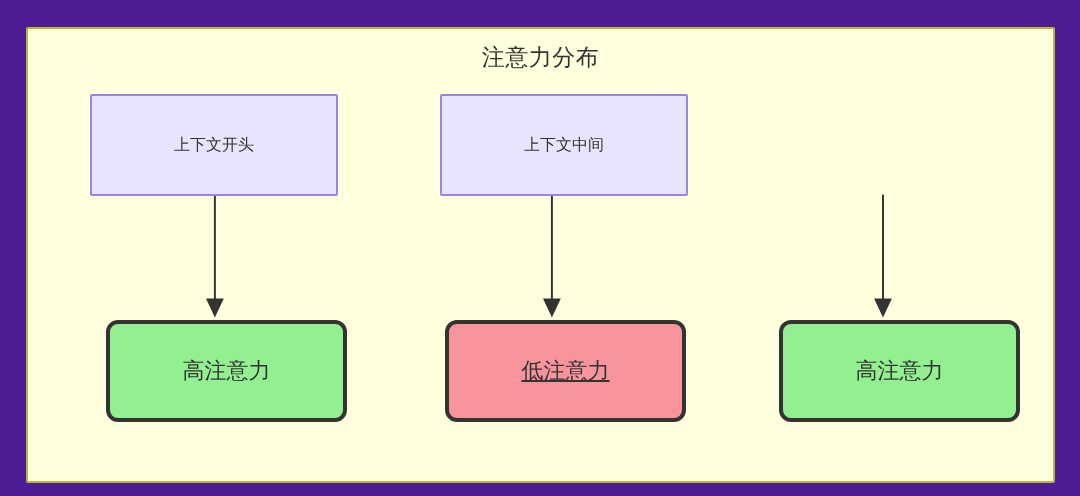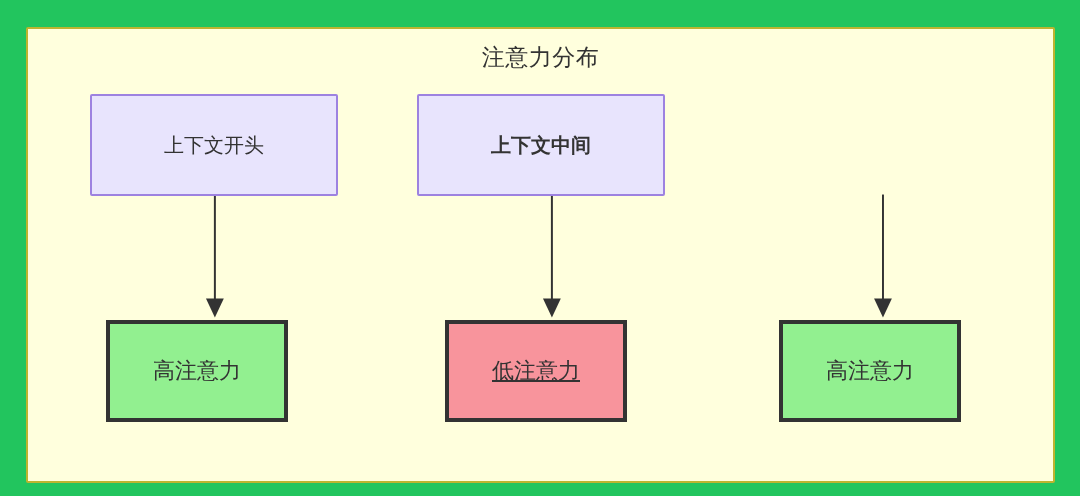--- a/index.html
+++ b/index.html
@@ -11,21 +11,21 @@
     width: 1080px;
     height: 496px;
     font-family: "Liberation Sans", "DejaVu Sans", sans-serif;
     overflow: hidden;
   }
 
   #diagram-root {
     position: relative;
     width: 1080px;
     height: 496px;
-    background: #22c55e;
+    background: #4c1d95;
   }
 
   
   .subgraph-container {
     position: absolute;
     left: 26px;
     top: 27px;
     width: 1029px;
     height: 456px;
     box-sizing: border-box;
@@ -58,37 +58,37 @@
     color: #333333;
     white-space: nowrap;
   }
 
   .node-context {
     width: 248px;
     height: 102px;
     background: #e8e4fd;
     border: 2px solid #9d82e0;
     border-radius: 2px;
-    font-size: 20px;
+    font-size: 16px;
   }
 
   .node-attention {
-    width: 182px;
+    width: 241px;
     height: 102px;
     border: 4px solid #333333;
-    border-radius: 0;
+    border-radius: 12px;
     font-size: 22px;
   }
 
   .attn-high { background: #92f090; }
   .attn-low  { background: #f8949c; }
 
   
   .pos-ctx-start  { left: 62px;  top: 65px; }
-  .pos-ctx-middle { left: 389px; top: 65px; font-weight: bold; }
+  .pos-ctx-middle { left: 412px; top: 65px; }
   .pos-ctx-end    { left: 736px; top: 65px; }
 
   
   .pos-attn-start  { left: 78px;  top: 291px; }
   .pos-attn-middle { left: 417px; top: 291px; text-decoration: underline; }
   .pos-attn-end    { left: 751px; top: 291px; }
 
   
   .edge-layer {
     position: absolute;

